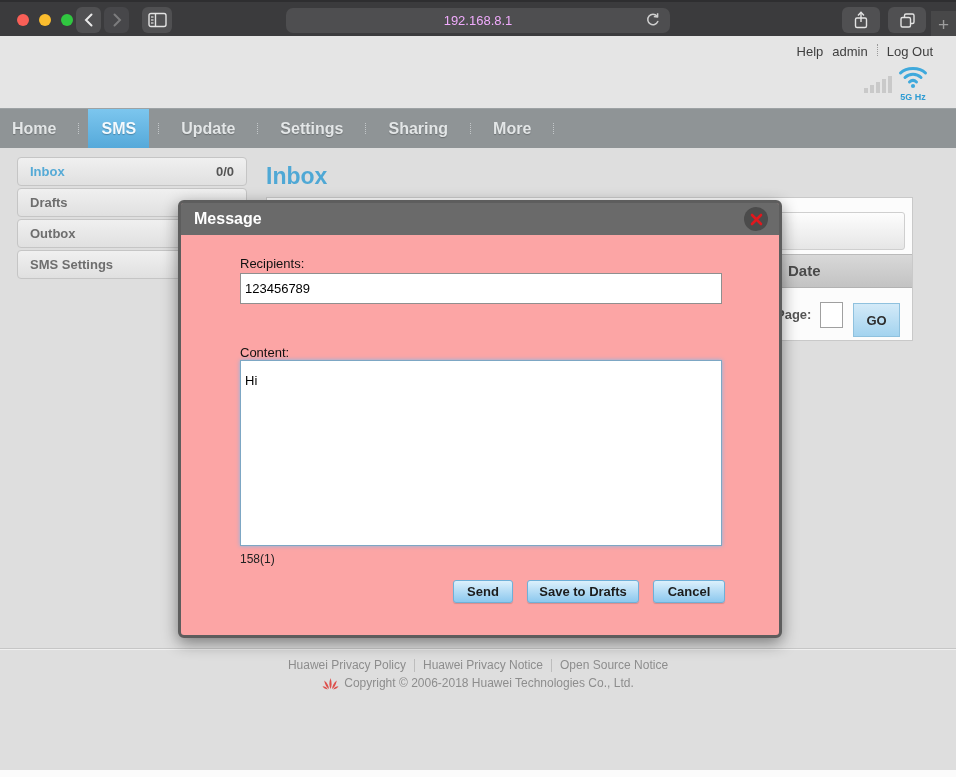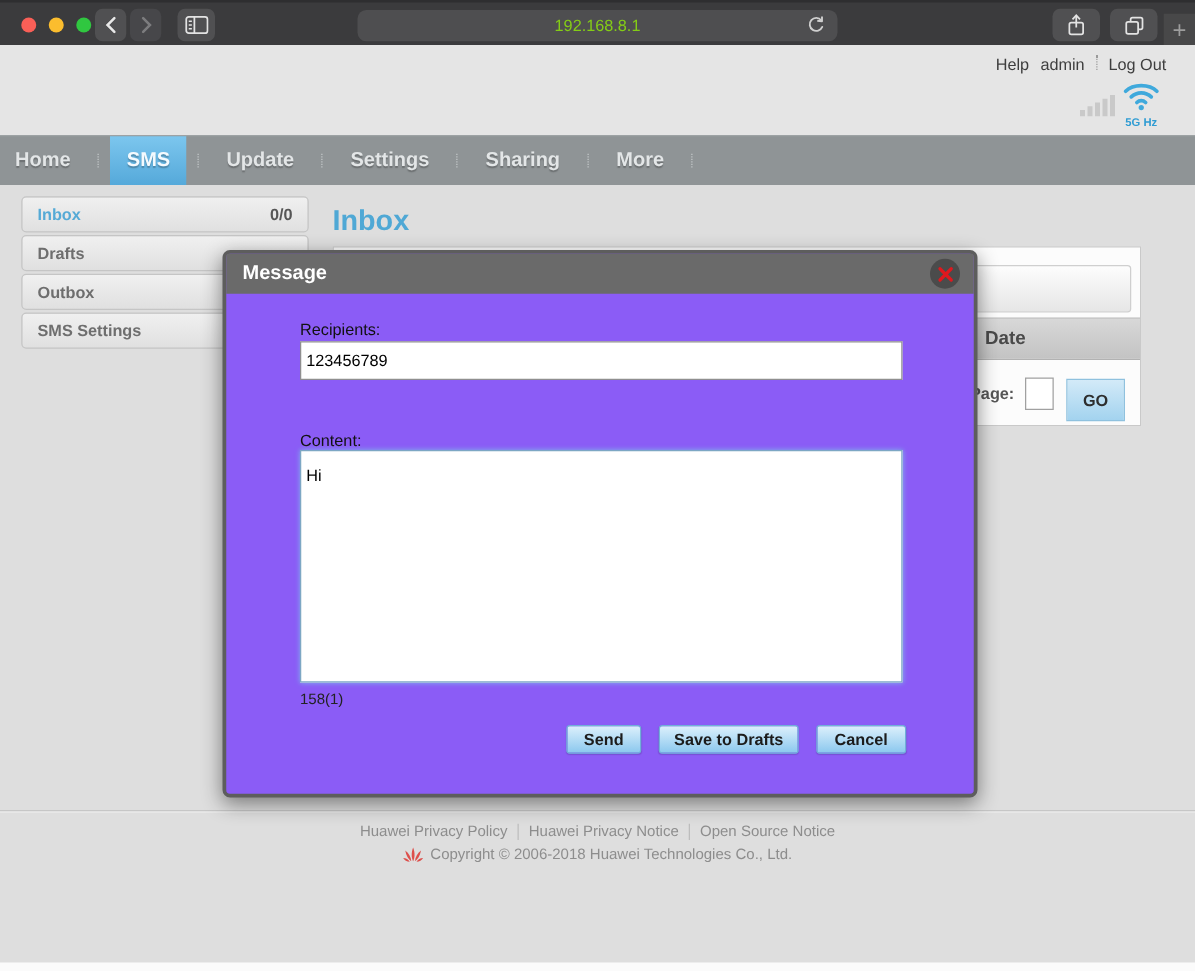--- a/index.html
+++ b/index.html
@@ -32,21 +32,21 @@
   .btn-tabs  { left:888px; width:38px; }
   .btn-newtab {
     position:absolute; left:931px; top:9px; width:25px; height:27px;
     background:#484849; color:#9d9d9d; font-size:19px; font-weight:300;
     display:flex; align-items:center; justify-content:center;
   }
   .url-bar {
     position:absolute; left:286px; top:6px; width:384px; height:25px;
     background:#4e4e50; border-radius:7px;
     display:flex; align-items:center; justify-content:center;
-    color:#84cc16; font-size:13px;
+    color:#f0abfc; font-size:13px;
   }
   .url-reload { position:absolute; right:9px; top:4px; }
 
   
   .site-header {
     position:absolute; top:36px; left:0; width:956px; height:72px;
     background:#e5e5e5;
   }
   .header-links {
     position:absolute; top:8px; right:23px;
@@ -126,21 +126,21 @@
     position:absolute; left:586px; top:14px; width:47px; height:34px;
     background:linear-gradient(#d3eaf8,#a3d3ef);
     border:1px solid #8fc1de; border-radius:0;
     font-size:13px; font-weight:bold; color:#2e2e2e; cursor:pointer;
     font-family:"Liberation Sans", sans-serif;
   }
 
   
   .modal {
     position:absolute; left:178px; top:200px; width:604px; height:438px;
-    background:#8b5cf6; border:3px solid #5d5d5d; border-radius:6px;
+    background:#fca5a5; border:3px solid #5d5d5d; border-radius:6px;
     box-shadow:0 5px 16px rgba(0,0,0,0.45); z-index:10;
   }
   .modal-titlebar {
     height:32px; background:#6a6a6a; border-radius:2px 2px 0 0;
     line-height:32px; padding-left:13px;
     color:#fff; font-size:16px; font-weight:bold; position:relative;
   }
   .modal-close {
     position:absolute; right:11px; top:4px; width:24px; height:24px;
     border-radius:50%; background:#4b4b4b; cursor:pointer;

